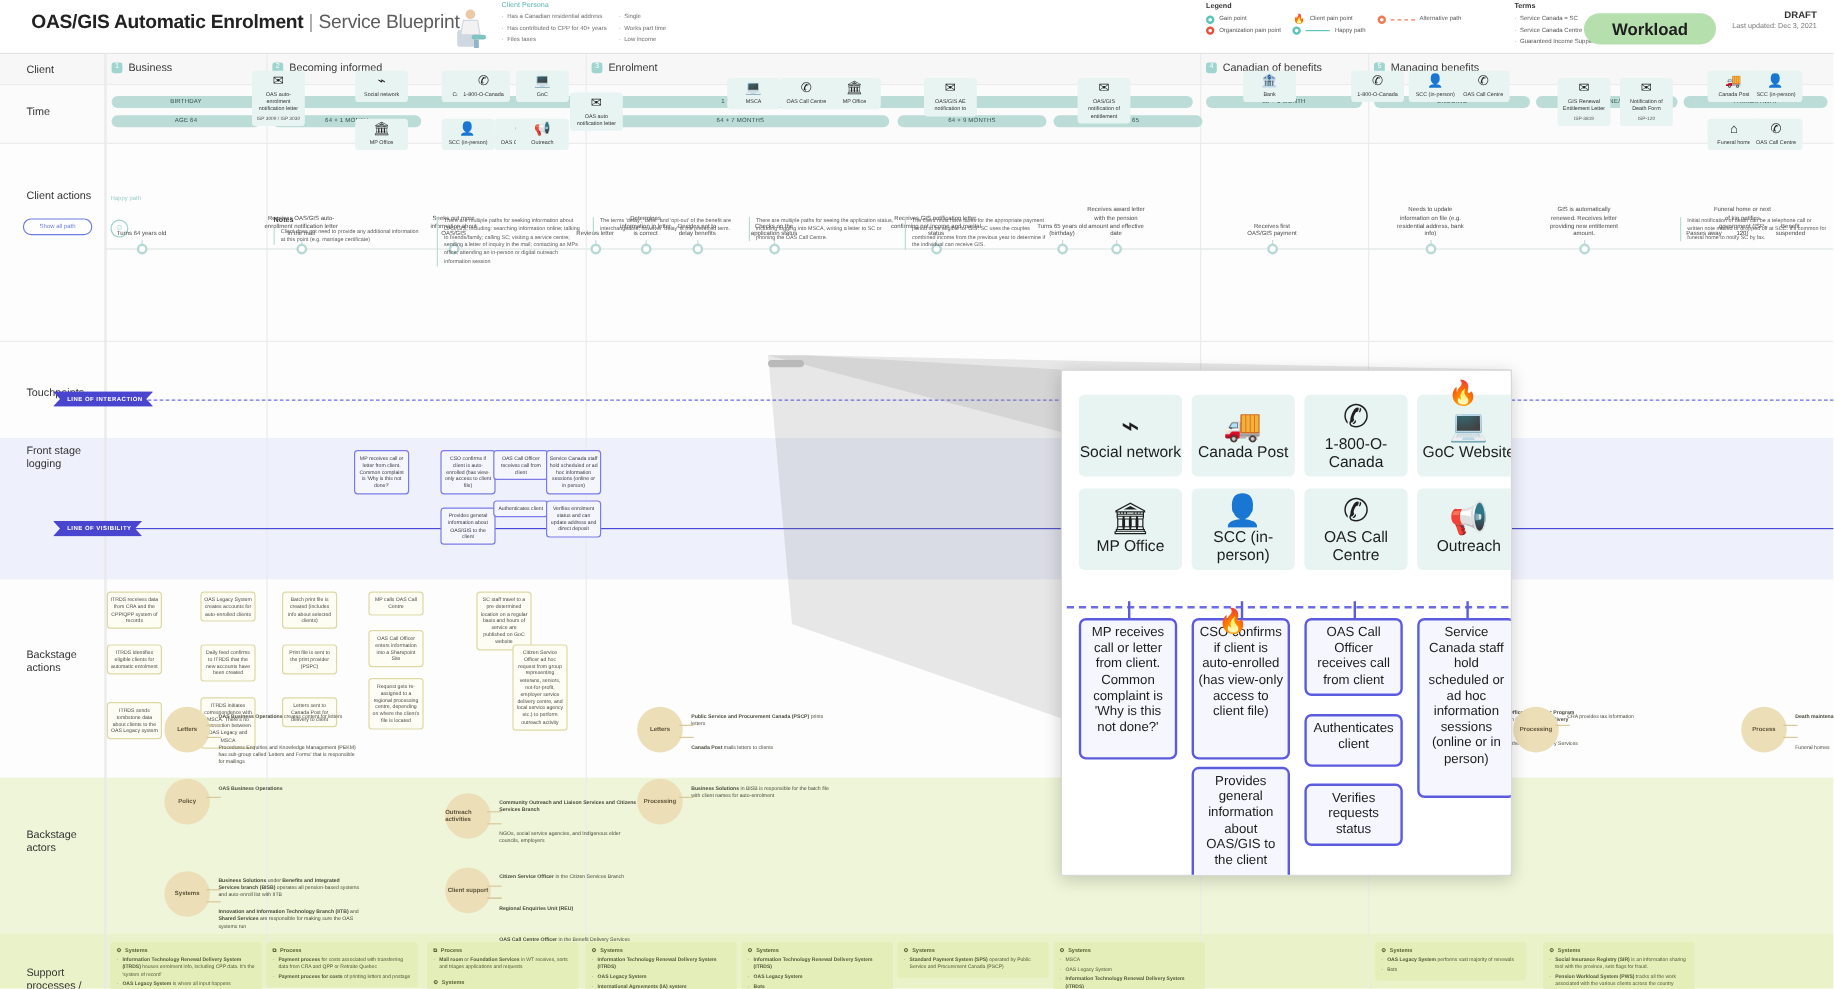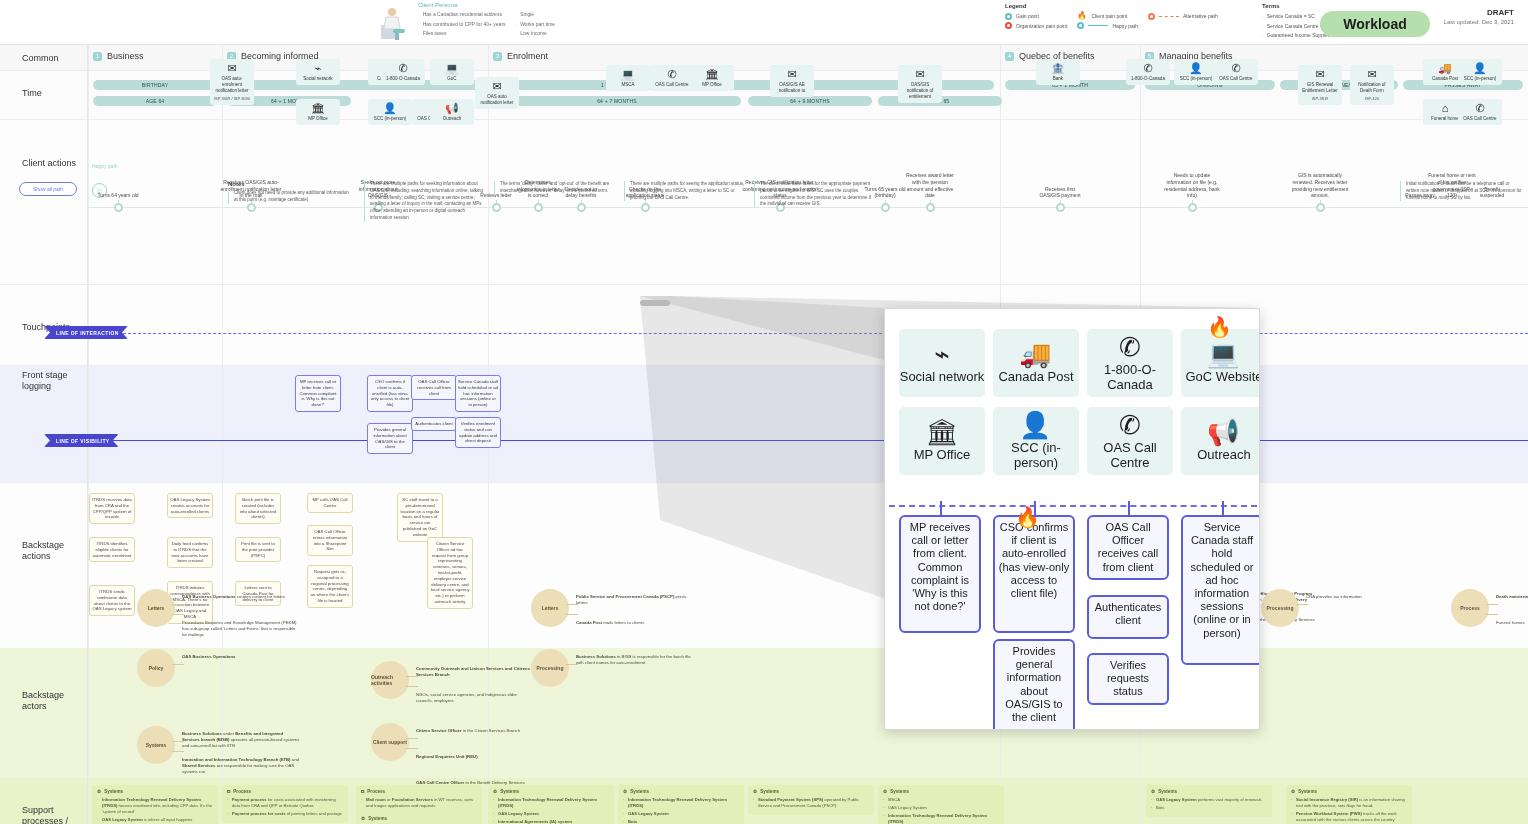--- a/index.html
+++ b/index.html
@@ -126,20 +126,25 @@
   .mag-stem { position:absolute; width:0; border-left:2px solid #5b5be0; }
   .mag-fs { position:absolute; width:82px; border:2px solid #5b5be0; border-radius:6px; background:#f6f7fe;
      font-size:11px; line-height:1.2; color:#1d1d1d; text-align:center; padding:4px 3px;}
   .mag-flame { position:absolute; font-size:20px; }
   .mag-scroll { position:absolute; left:640px; top:300px; width:30px; height:6px; background:#b9b9b9; border-radius:3px;}
 </style>
 </head>
 <body>
 
 <div class="header">
+  <div class="title">
+    <span>OAS/GIS Automatic Enrolment</span>
+    <span class="sep">|</span>
+    <span class="sub">Service Blueprint</span>
+  </div>
 
   <svg class="persona-art" viewBox="0 0 40 40">
     <rect x="8" y="22" width="16" height="14" rx="2" fill="#cfd8e0"></rect>
     <circle cx="19" cy="9" r="4" fill="#e8c9a8"></circle>
     <path d="M13 14 h12 l2 12 h-16 z" fill="#f2f2f2" stroke="#cfd8e0"></path>
     <rect x="20" y="26" width="12" height="4" rx="2" fill="#7fc4c0"></rect>
     <rect x="22" y="30" width="4" height="7" fill="#8fb6c9"></rect>
   </svg>
 
   <div class="persona">
@@ -208,21 +213,21 @@
   <div class="band phase"></div>
   <div class="band time"></div>
   <div class="band clientactions"></div>
   <div class="band touch"></div>
   <div class="band front"></div>
   <div class="band back"></div>
   <div class="band actors"></div>
   <div class="band support"></div>
 
   <div class="rail"></div>
-  <div class="rail-label" style="top:8px">Common</div>
+  <div class="rail-label" style="top:8px">Client</div>
   <div class="rail-label" style="top:43px">Time</div>
   <div class="rail-label" style="top:113px">Client actions</div>
   <div class="rail-label" style="top:277px">Touchpoints</div>
   <div class="rail-label" style="top:325px; width:56px">Front stage logging</div>
   <div class="rail-label" style="top:495px; width:56px">Backstage actions</div>
   <div class="rail-label" style="top:645px; width:56px">Backstage actors</div>
   <div class="rail-label" style="top:760px; width:60px">Support processes /</div>
 
   <div class="showall">Show all path</div>
 
@@ -239,21 +244,21 @@
   <div class="phase-head" style="left:227px">
     <span class="phase-num">2</span>
     <span>Becoming informed</span>
     </div>
   <div class="phase-head" style="left:493px">
     <span class="phase-num">3</span>
     <span>Enrolment</span>
     </div>
   <div class="phase-head" style="left:1005px">
     <span class="phase-num">4</span>
-    <span>Quebec of benefits</span>
+    <span>Canadian of benefits</span>
     </div>
   <div class="phase-head" style="left:1145px">
     <span class="phase-num">5</span>
     <span>Managing benefits</span>
     </div>
 
   <div class="time-pill" style="left:93px;  top:35px; width:124px;">BIRTHDAY</div>
   <div class="time-pill" style="left:227px; top:35px; width:767px;">1 YEAR</div>
   <div class="time-pill" style="left:1005px;top:35px; width:130px;">65 + 1 MONTH</div>
   <div class="time-pill" style="left:1145px;top:35px; width:130px;">ONGOING</div>

